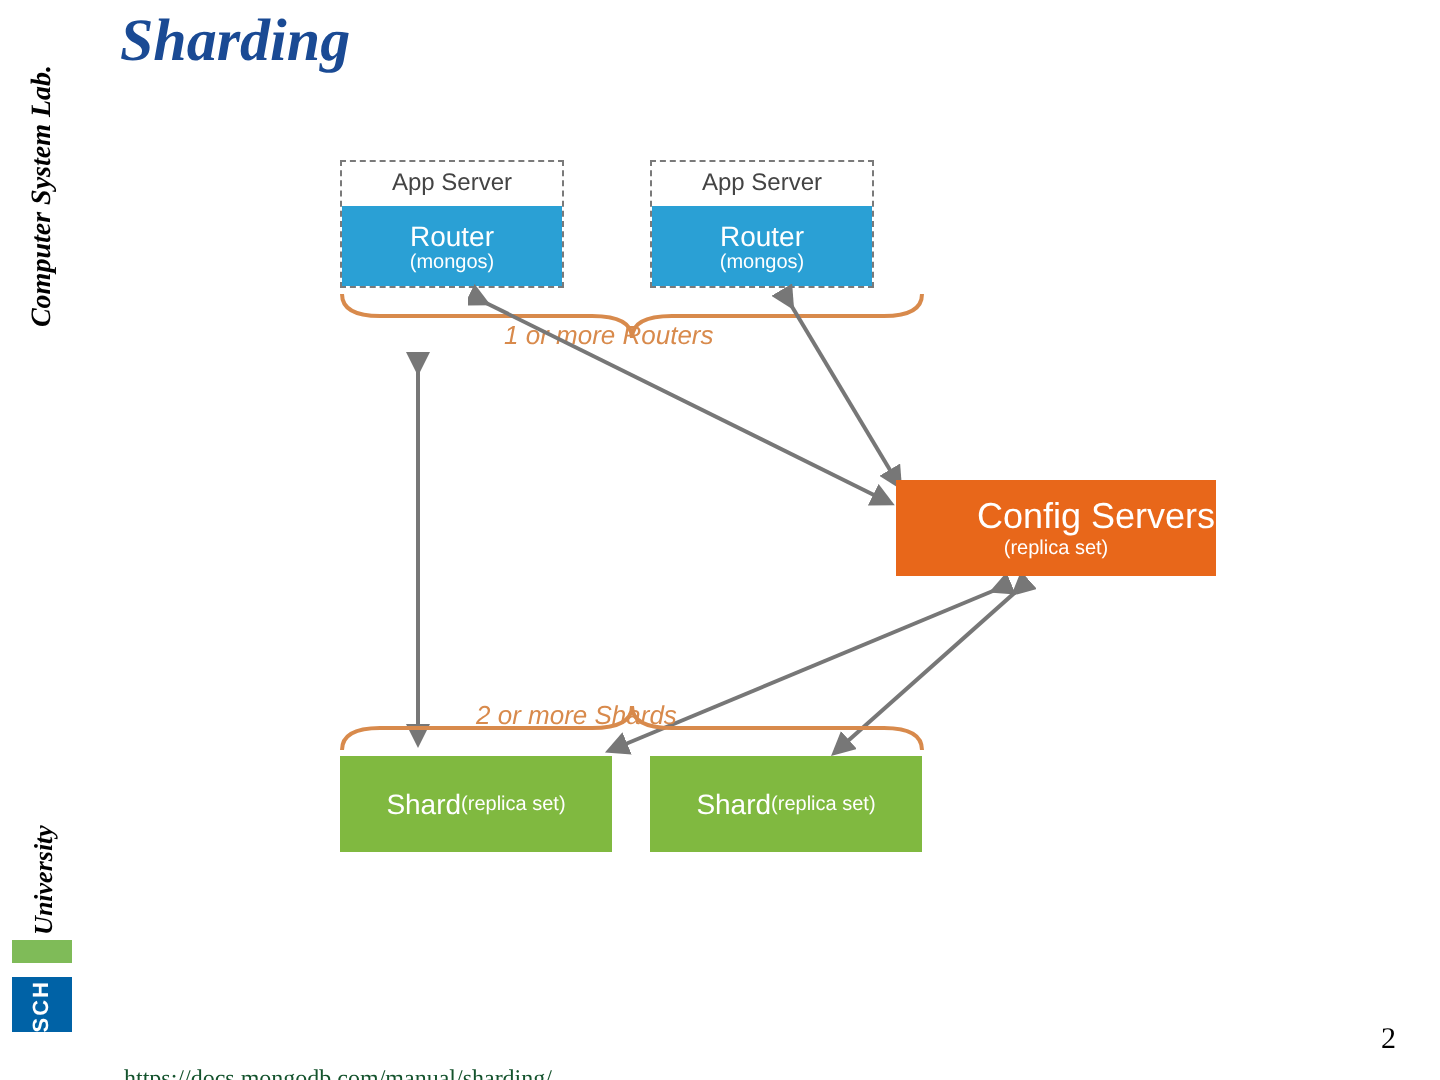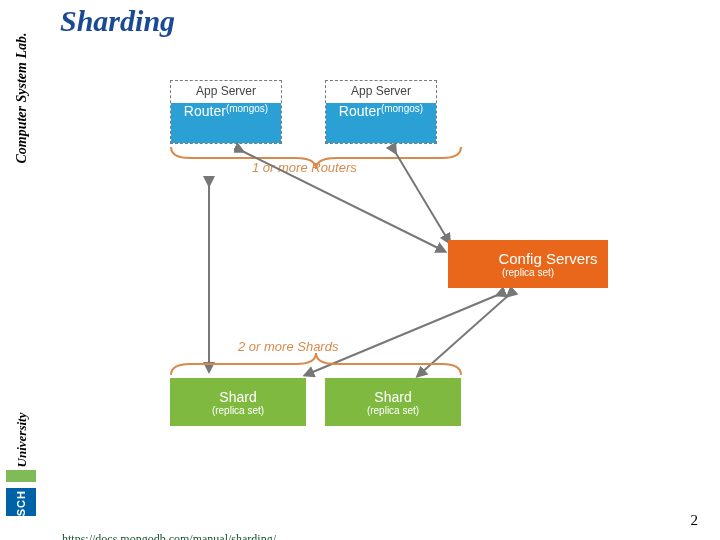--- a/index.html
+++ b/index.html
@@ -87,56 +87,56 @@
     text-align: center;
   }
   .appserver .ap-label { font-size: 12px; color: #444; }
   .router {
     position: absolute;
     bottom: 0;
     left: 0; right: 0;
     height: 40px;
     background: #2aa0d5;
     color: #fff;
-    display:flex;flex-direction:row;justify-content:center;
+    display:flex;flex-direction:column;justify-content:center;
     font-weight: 500;
   }
   .router .t { font-size: 14px; }
   .router .s { font-size: 10px; }
 
   #app1 { left: 110px; top: 0; }
   #app2 { left: 265px; top: 0; }
 
   .brace {
     position: absolute;
     pointer-events: none;
   }
 
   .ann { position:absolute; font-size:13px; color:#d88a4c; font-style: italic; }
   #ann1 { left: 192px; top: 80px; }
-  #ann2 { left: 178px; top: 259px; }
+  #ann2 { left: 178px; top: 270px; }
 
   .config {
     position: absolute;
     left: 388px; top: 160px;
     width: 160px; height: 48px;
     background: #e8671a;
     color: #fff;
     display:flex;flex-direction:column;justify-content:center;align-items:center;
     font-weight:500;
   }
-  .config .t{font-size:15px;margin-left:40px;} .config .s{font-size:10px;}
+  .config .t{font-size:18px;margin-left:40px;} .config .s{font-size:10px;}
 
   .shard {
     position: absolute;
     top: 298px;
     width: 136px; height: 48px;
     background: #80b940;
     color: #fff;
-    display:flex;flex-direction:column;justify-content:center;align-items:center;
+    display:flex;flex-direction:row;justify-content:center;align-items:center;
     font-weight:500;
   }
   .shard .t{font-size:14px;} .shard .s{font-size:10px;}
   #shard1 { left: 110px; }
   #shard2 { left: 265px; }
 
   .arrow { position:absolute; }
 
   .footer {
     position:absolute;

